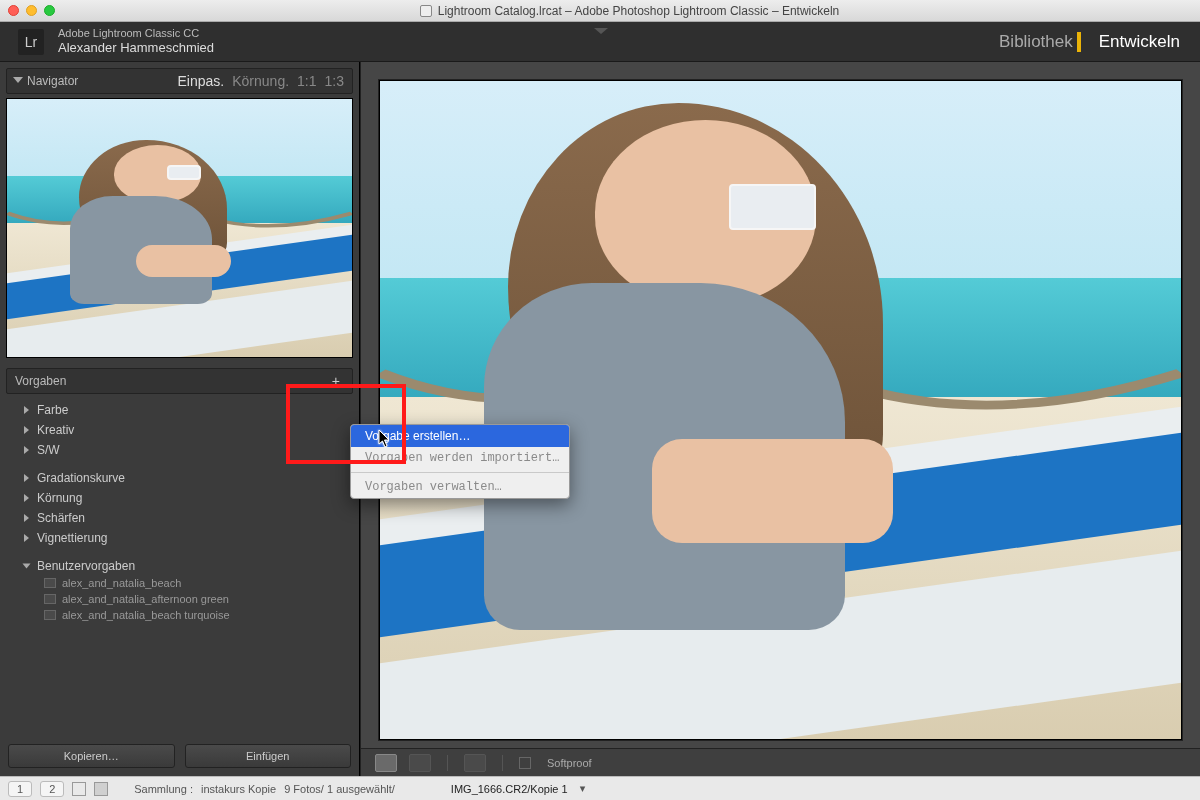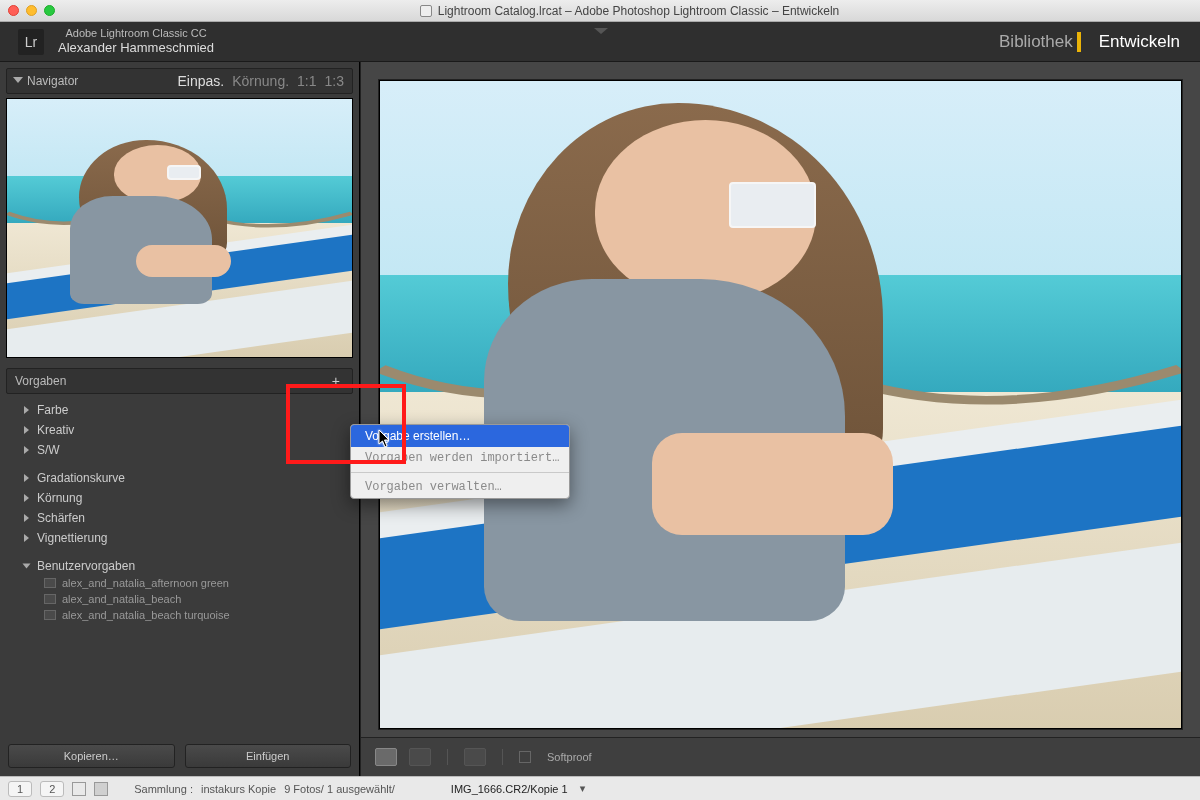--- a/index.html
+++ b/index.html
@@ -11,21 +11,21 @@
   .traffic span { width:11px; height:11px; border-radius:50%; display:block; }
   .t-close{background:#ff5f57;border:1px solid #e14036;}
   .t-min{background:#ffbd2e;border:1px solid #dfa023;}
   .t-max{background:#28c940;border:1px solid #1dad2b;}
   .titlebar .center { flex:1; text-align:center; display:flex; align-items:center; justify-content:center; gap:6px;}
   .fileicon{width:12px;height:12px;border:1px solid #888;border-radius:2px;background:#eee;display:inline-block;}
 
   
   .idbar { height:40px; background:#2f2f2f; display:flex; align-items:center; padding:0 18px; border-bottom:1px solid #1a1a1a; position:relative;}
   .idbar .lr { width:26px;height:26px;display:flex;align-items:center;justify-content:center;background:#222;color:#ccc;font-size:14px;border-radius:2px;margin-right:14px;}
-  .idbar .idtext { font-size:11px; color:#bbb; line-height:1.2;text-align:center;}
+  .idbar .idtext { font-size:11px; color:#bbb; line-height:1.2;}
   .idbar .idtext .sub{font-size:13px;color:#ddd;}
   .idbar .modules { position:absolute; right:20px; top:0; height:100%; display:flex; align-items:center; gap:4px; font-size:17px; color:#aaa;}
   .idbar .modules .active{ color:#fff; border-left:4px solid #eab308; padding-left:18px;}
   .dropcaret { position:absolute; left:50%; top:6px; transform:translateX(-50%); width:12px;height:8px;}
   .dropcaret::before{content:"";display:block;width:0;height:0;border-left:7px solid transparent;border-right:7px solid transparent;border-top:6px solid #555;}
 
   
   .main { display:flex; height:calc(100% - 22px - 40px - 24px); }
   .leftpanel { width:360px; background:#3b3b3b; border-right:1px solid #000; display:flex; flex-direction:column; padding:6px;}
   .panelhead { display:flex; align-items:center; justify-content:space-between; padding:4px 8px; font-size:12px; color:#bbb; background:#333; border:1px solid #222; border-radius:2px; margin-bottom:4px;}
@@ -64,21 +64,21 @@
   ul.sub li{padding:2px 0;color:#999;font-size:11px;display:flex;align-items:center;gap:6px;}
   .pchip{width:12px;height:10px;border:1px solid #666;background:#4a4a4a;display:inline-block;}
 
   .btnrow{display:flex;gap:10px;padding:6px 2px 2px;}
   .lrbtn{flex:1;background:linear-gradient(#4a4a4a,#3a3a3a);border:1px solid #222;color:#ccc;font-size:11px;padding:5px 2px;text-align:center;border-radius:3px;cursor:pointer;}
 
   
   .viewer{ flex:1; background:#464646; display:flex; flex-direction:column; border-left:1px solid #222;}
   .canvaswrap{flex:1; padding:18px 18px 8px; display:flex; align-items:stretch;}
   .canvas{flex:1; border:1px solid #000; position:relative; overflow:hidden; box-shadow:0 0 0 1px #222;}
-  .toolbar2{height:39px;display:flex;align-items:center;gap:12px;padding:0 14px;border-top:1px solid #222;background:#3f3f3f;color:#aaa;font-size:11px;}
+  .toolbar2{height:28px;display:flex;align-items:center;gap:12px;padding:0 14px;border-top:1px solid #222;background:#3f3f3f;color:#aaa;font-size:11px;}
   .tb-btn{width:22px;height:18px;border:1px solid #555;background:#4a4a4a;border-radius:2px;}
   .tb-btn.active{background:#6a6a6a;border-color:#888;}
   .cb{width:12px;height:12px;border:1px solid #666;display:inline-block;margin-right:4px;}
 
   
   .statusbar{height:24px;background:#e9e9e9;border-top:1px solid #bbb;display:flex;align-items:center;padding:0 8px;font-size:11px;color:#555;gap:8px;}
   .statusbar .seg{border:1px solid #bbb;padding:1px 8px;border-radius:3px;background:#f5f5f5;}
   .statusbar .grid{width:14px;height:14px;border:1px solid #999;}
   .statusbar em{font-style:normal;color:#222;padding-left:48px;}
 
@@ -169,25 +169,25 @@
         <li class="spacer"></li>
         <li><span class="caret"></span><span>Gradationskurve</span></li>
         <li><span class="caret"></span><span>Körnung</span></li>
         <li><span class="caret"></span><span>Schärfen</span></li>
         <li><span class="caret"></span><span>Vignettierung</span></li>
         <li class="spacer"></li>
         <li class="open"><span class="caret"></span><span>Benutzervorgaben</span>
           <ul class="sub">
             <li>
                 <span class="pchip"></span>
-                <span>alex_and_natalia_afternoon green</span>
+                <span>alex_and_natalia_beach</span>
               </li>
             <li>
                 <span class="pchip"></span>
-                <span>alex_and_natalia_beach</span>
+                <span>alex_and_natalia_afternoon green</span>
               </li>
             <li>
                 <span class="pchip"></span>
                 <span>alex_and_natalia_beach turquoise</span>
               </li>
           </ul>
         </li>
       </ul>
     </div>
 

